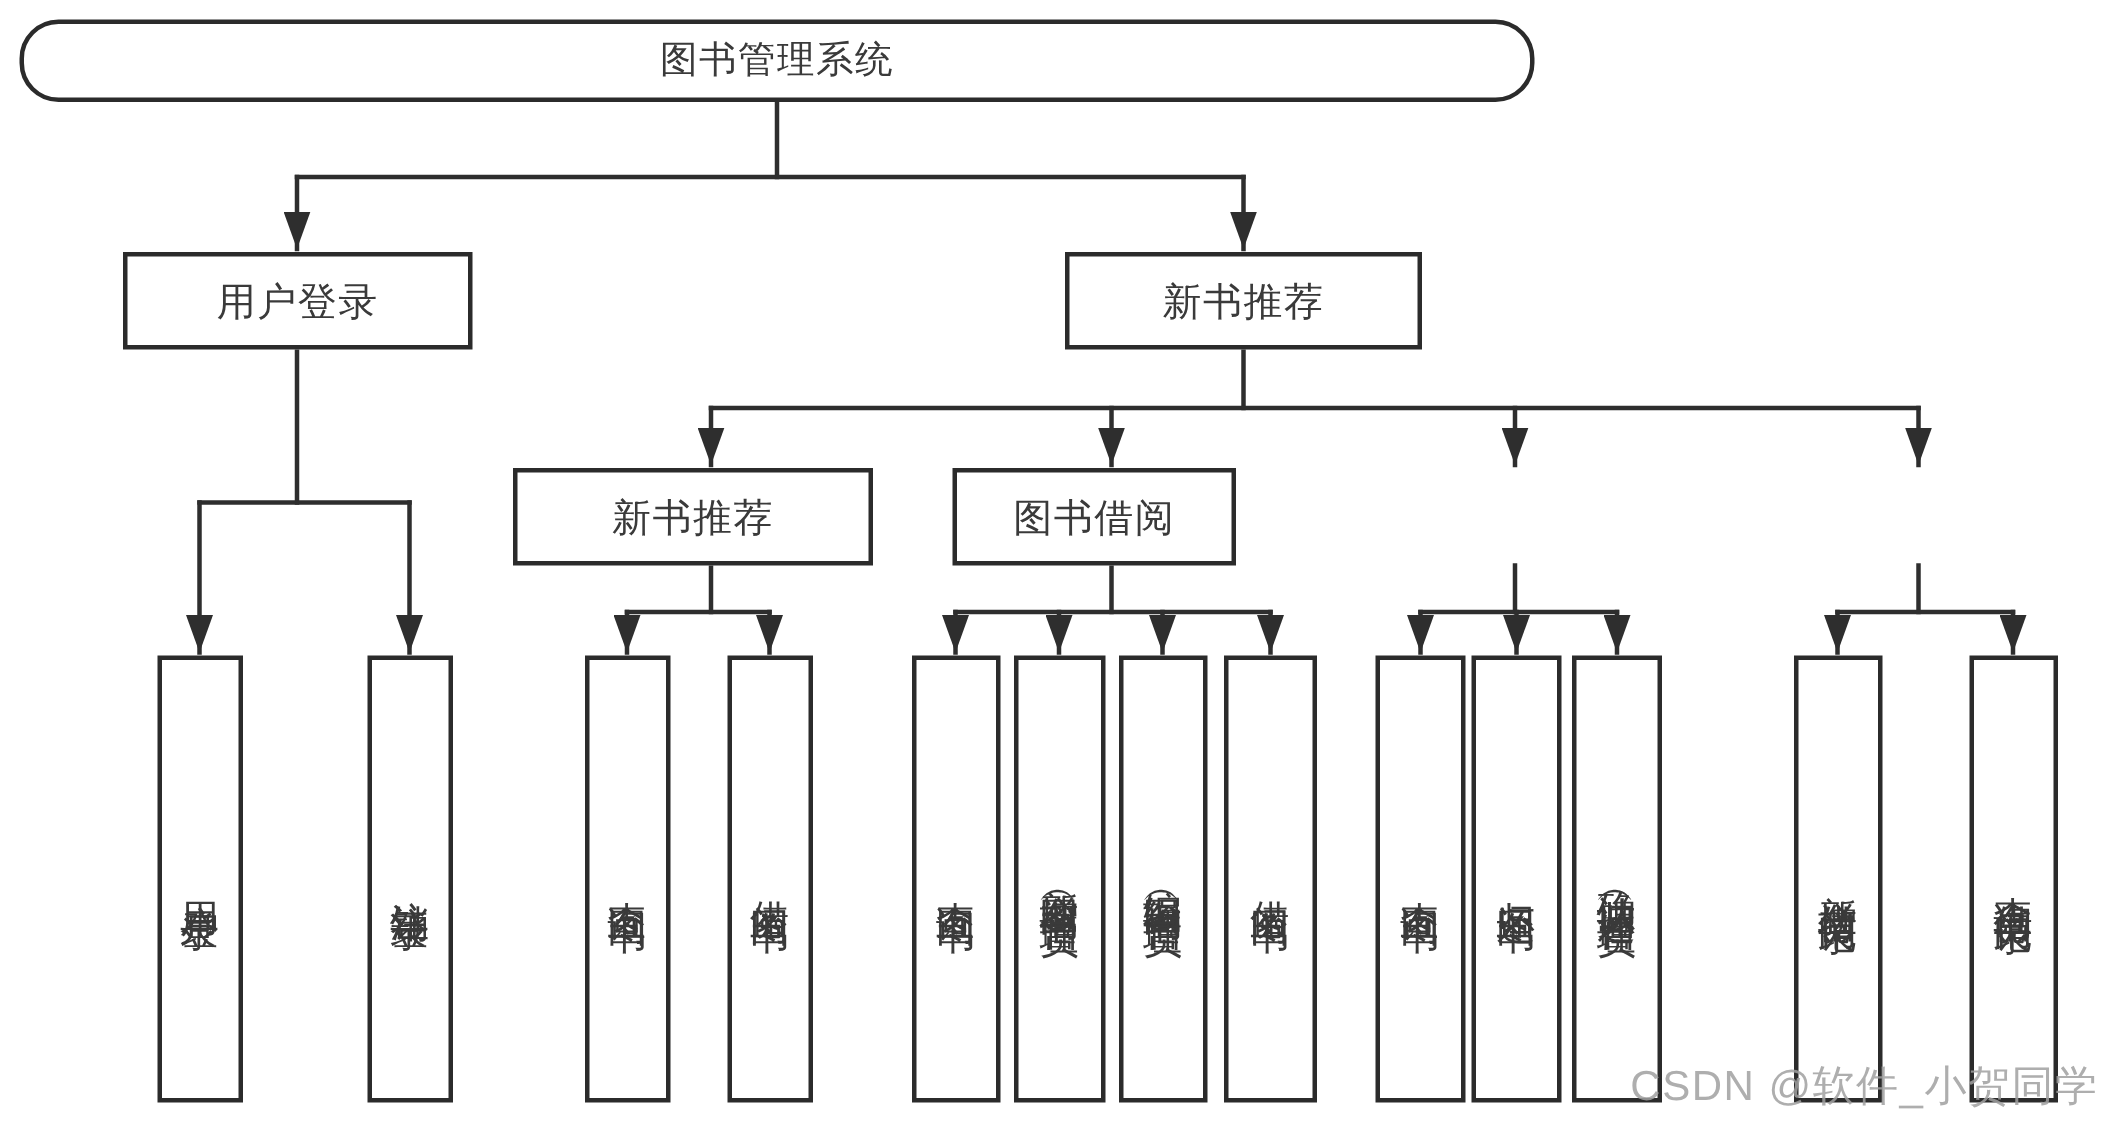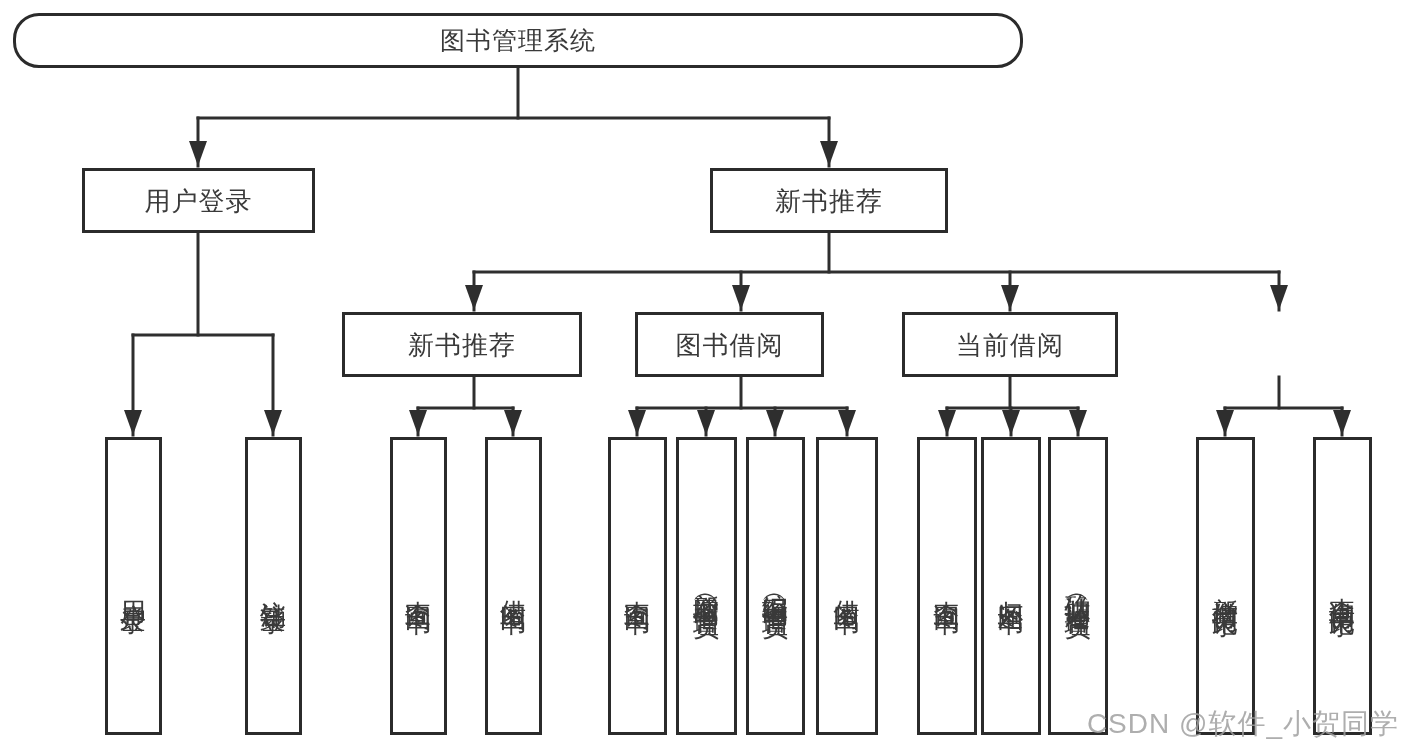--- a/index.html
+++ b/index.html
@@ -112,21 +112,20 @@
     </g>
   </svg>
 
   <div class="node root" style="left:13px;top:13px;width:1010px;height:55px;">图书管理系统</div>
 
   <div class="node lvl" style="left:82px;width:233px;">用户登录</div>
   <div class="node lvl" style="left:710px;width:238px;">新书推荐</div>
 
   <div class="node lvl3" style="left:342px;width:240px;">新书推荐</div>
   <div class="node lvl3" style="left:635px;width:189px;">图书借阅</div>
-  <div class="node lvl3" style="left:902px;width:216px;">当前借阅</div>
 
   <div class="node leaf" style="left:105px;width:57px;">
     <span class="vtext">用户登录</span>
   </div>
   <div class="node leaf" style="left:245px;width:57px;">
     <span class="vtext">注销登录</span>
   </div>
 
   <div class="node leaf" style="left:390px;width:57px;">
     <span class="vtext">查询图书</span>

